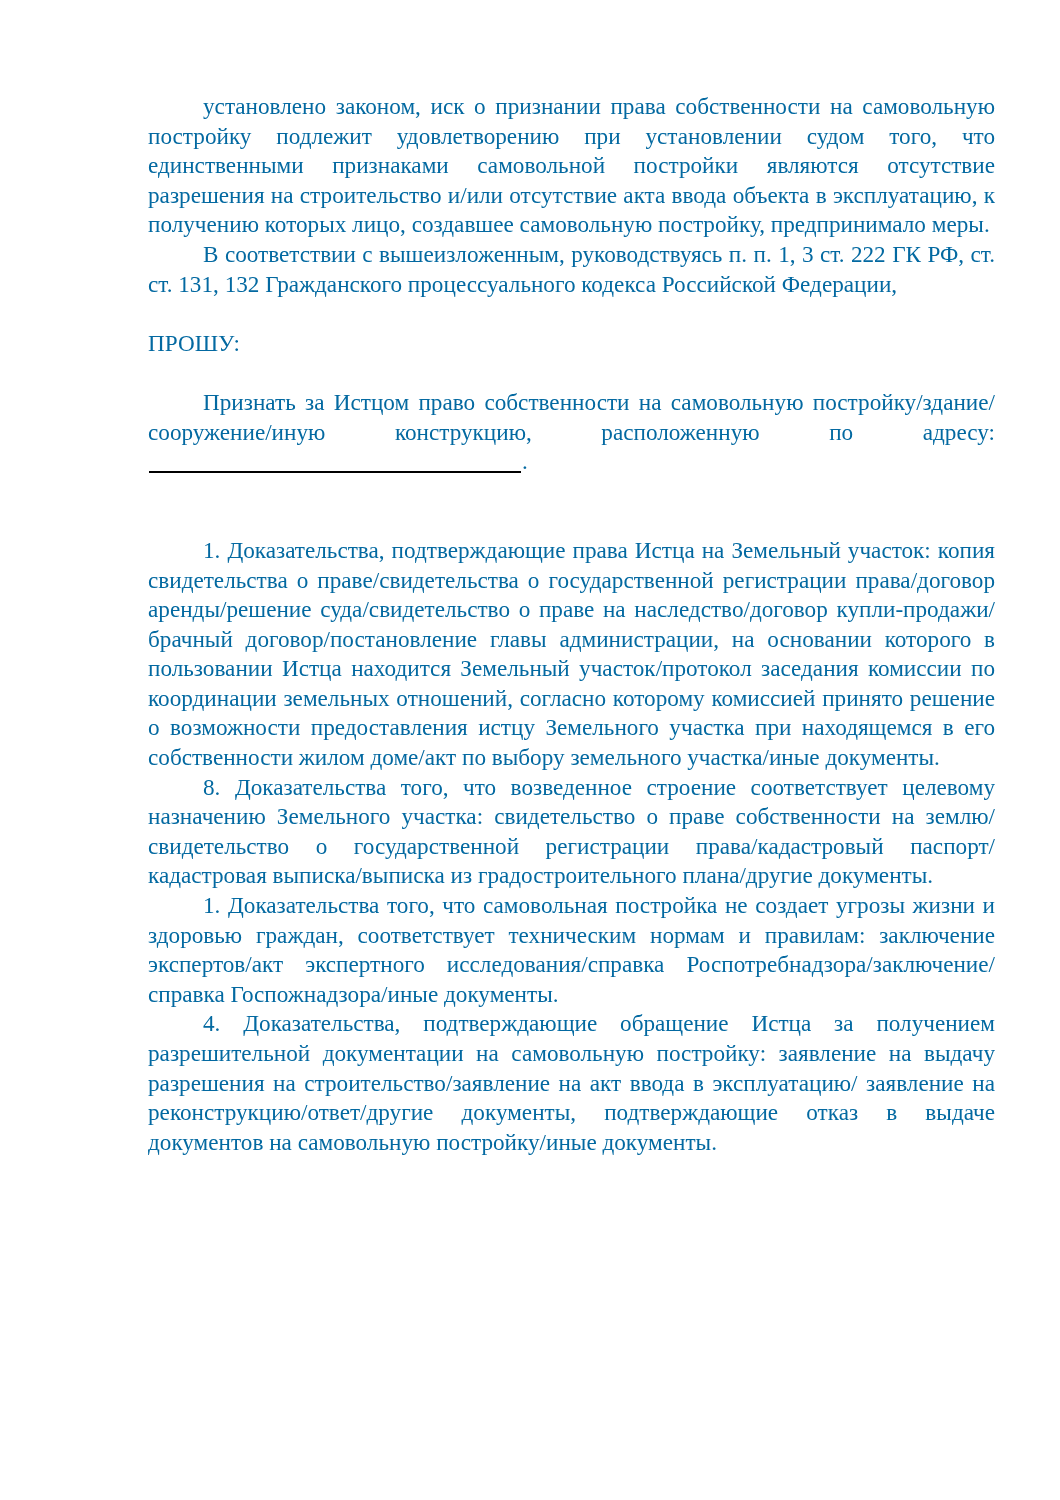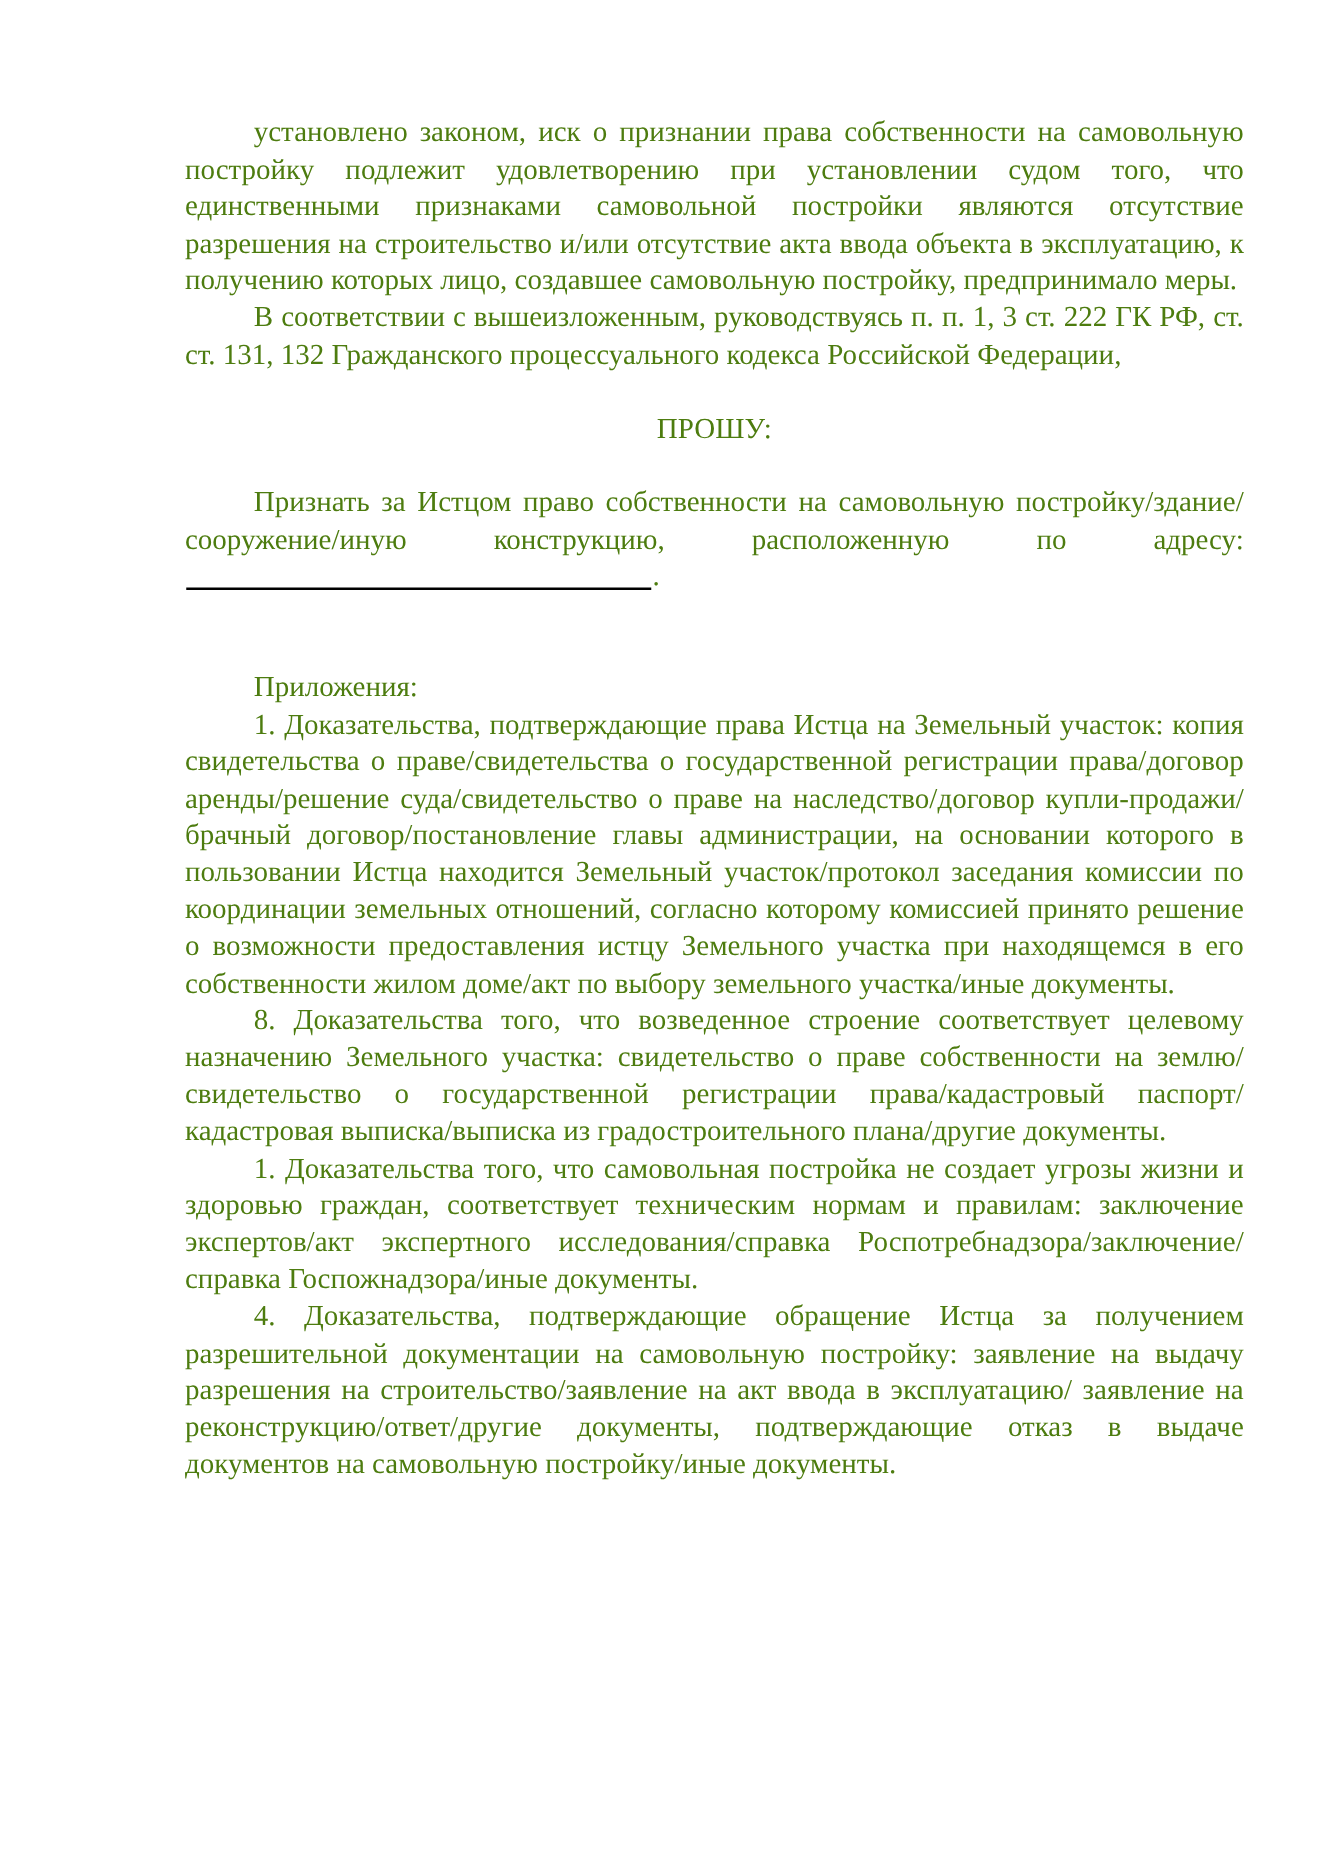--- a/index.html
+++ b/index.html
@@ -16,34 +16,34 @@
     box-sizing: border-box;
   }
   .text-block {
     position: absolute;
     left: 148px;
     top: 92px;
     width: 847px;
     font-family: "Liberation Serif", "DejaVu Serif", serif;
     font-size: 23.2px;
     line-height: 29.6px;
-    color: #4d7c0f;
+    color: #0369a1;
     text-align: justify;
     text-justify: inter-word;
     -webkit-hyphens: none;
     hyphens: none;
   }
   p.para {
     margin: 0;
     text-indent: 55px;
     text-align: justify;
   }
   p.centered {
     margin: 0;
-    text-align: center;
+    text-align: left;
     text-indent: 0;
   }
   .spacer-1 { height: 29.6px; }
   .spacer-2 { height: 59.2px; }
   
   .fill-line {
     display: inline-block;
     border-bottom: 2.2px solid #000;
     width: 372px;
     vertical-align: -4px;
@@ -64,21 +64,20 @@
     <div class="spacer-1"></div>
 
     <p class="centered">ПРОШУ:</p>
 
     <div class="spacer-1"></div>
 
     <p class="para"><span>Признать за Истцом право собственности на самовольную постройку/здание/сооружение/иную конструкцию, расположенную по адресу:</span><span class="fill-line"></span><span>.</span></p>
 
     <div class="spacer-2"></div>
 
-    <p class="para">Приложения:</p>
 
     <p class="para">1. Доказательства, подтверждающие права Истца на Земельный участок: копия свидетельства о праве/свидетельства о государственной регистрации права/договор аренды/решение суда/свидетельство о праве на наследство/договор купли-продажи/брачный договор/постановление главы администрации, на основании которого в пользовании Истца находится Земельный участок/протокол заседания комиссии по координации земельных отношений, согласно которому комиссией принято решение о возможности предоставления истцу Земельного участка при находящемся в его собственности жилом доме/акт по выбору земельного участка/иные документы.</p>
 
     <p class="para">8. Доказательства того, что возведенное строение соответствует целевому назначению Земельного участка: свидетельство о праве собственности на землю/свидетельство о государственной регистрации права/кадастровый паспорт/кадастровая выписка/выписка из градостроительного плана/другие документы.</p>
 
     <p class="para">1. Доказательства того, что самовольная постройка не создает угрозы жизни и здоровью граждан, соответствует техническим нормам и правилам: заключение экспертов/акт экспертного исследования/справка Роспотребнадзора/заключение/справка Госпожнадзора/иные документы.</p>
 
     <p class="para">4. Доказательства, подтверждающие обращение Истца за получением разрешительной документации на самовольную постройку: заявление на выдачу разрешения на строительство/заявление на акт ввода в эксплуатацию/ заявление на реконструкцию/ответ/другие документы, подтверждающие отказ в выдаче документов на самовольную постройку/иные документы.</p>
 
 

